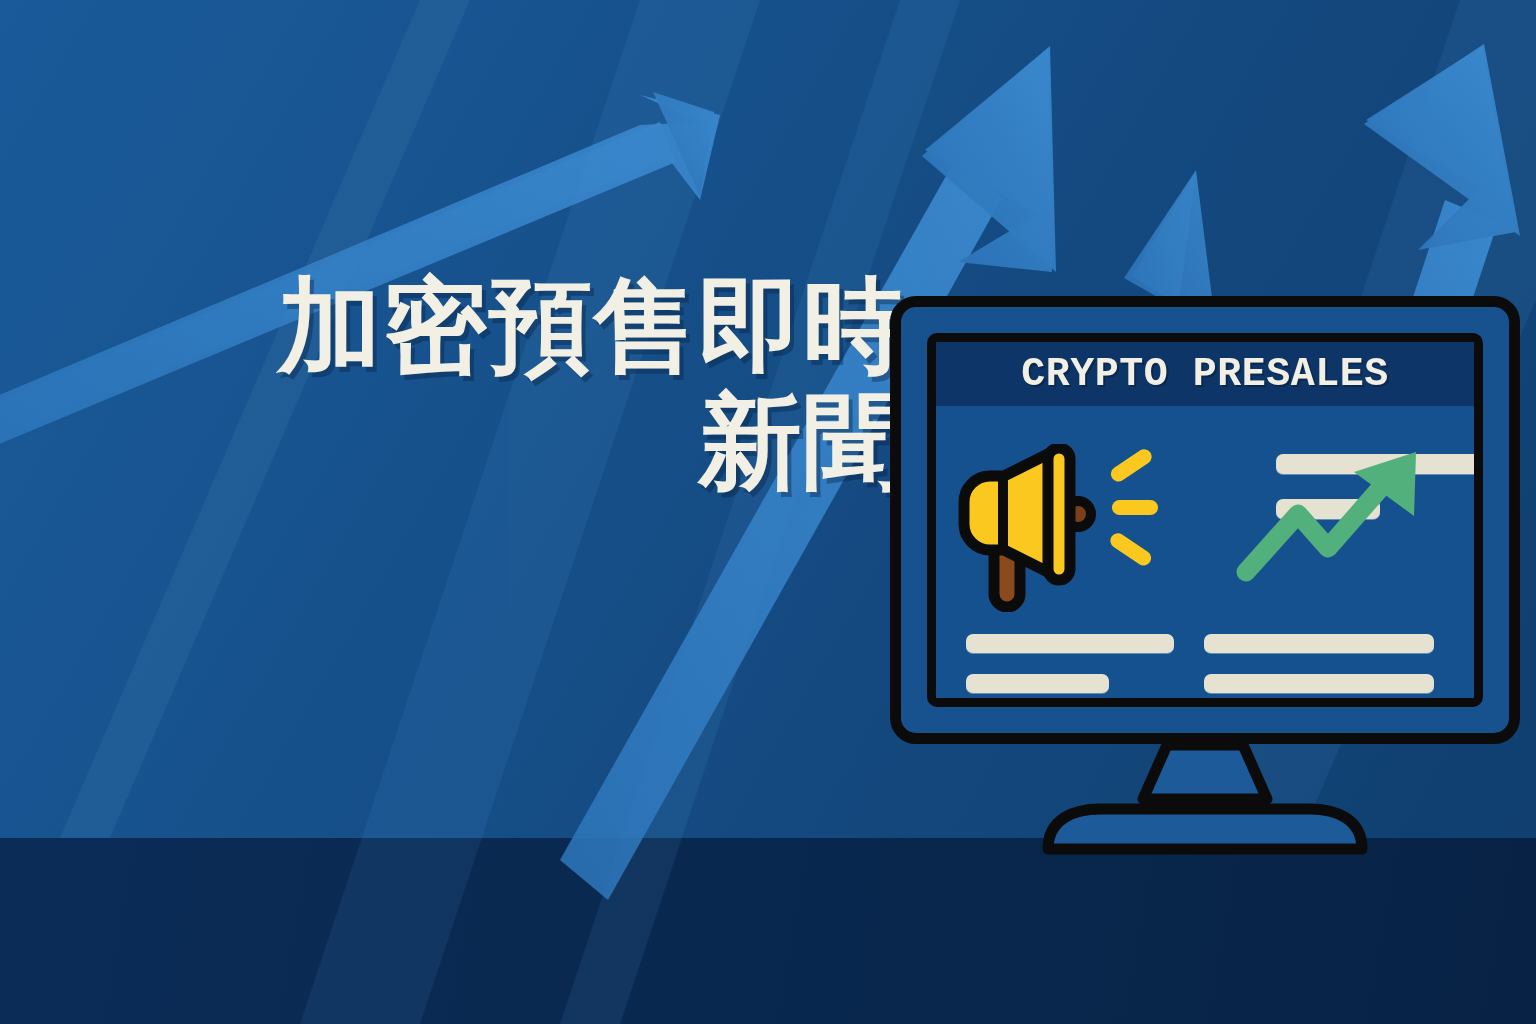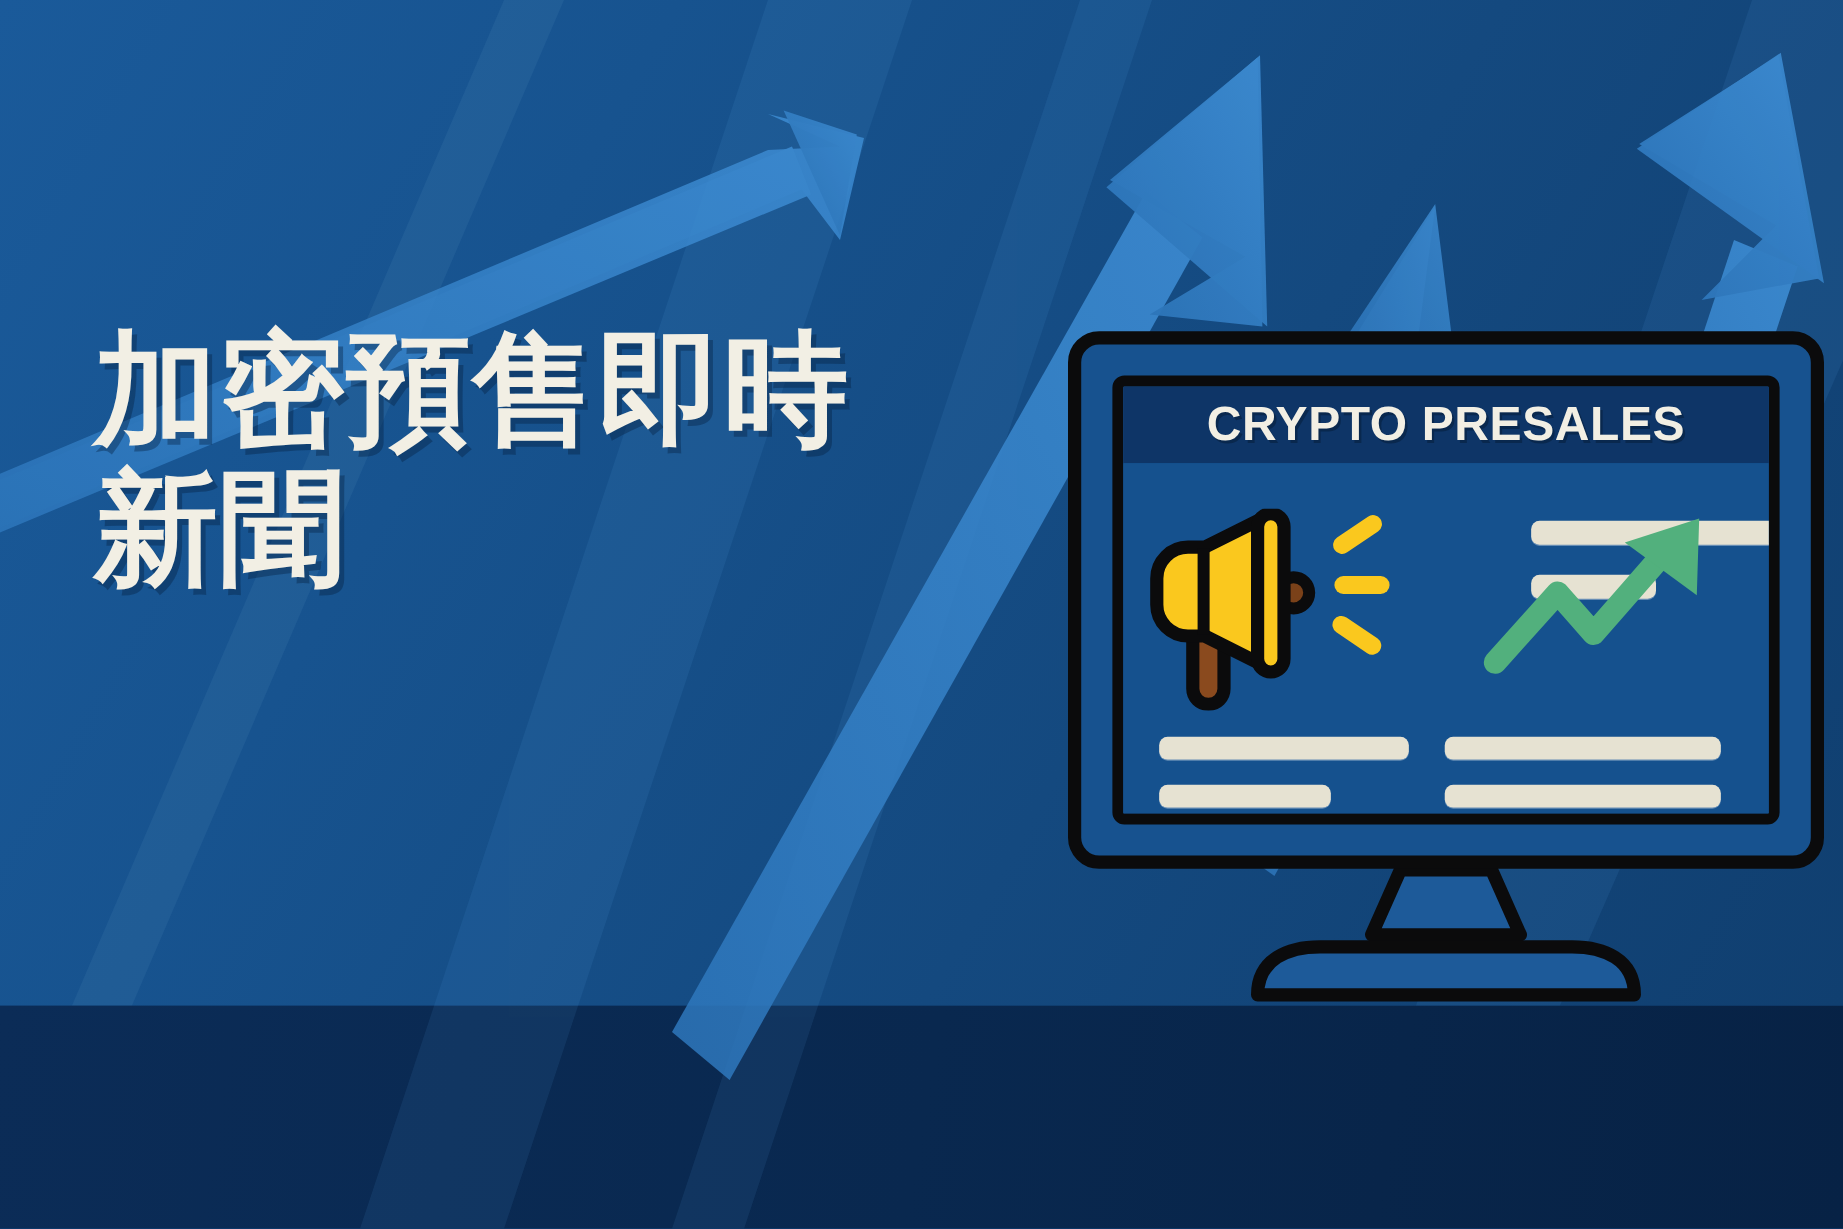--- a/index.html
+++ b/index.html
@@ -7,20 +7,21 @@
     padding: 0;
     background: #0a2950;
   }
   .stage {
     position: relative;
     width: 1536px;
     height: 1024px;
     overflow: hidden;
     background: #15508F;
     font-family: "Liberation Sans", "DejaVu Sans", sans-serif;
+    text-align: right;
   }
   .bg-top2 {
     position: absolute;
     left: 0; top: 0; width: 1536px; height: 838px;
     background: linear-gradient(120deg, #1a5a9a 0%, #17538f 28%, #14497f 62%, #103f70 100%);
   }
   .bg-bottom2 {
     position: absolute;
     left: 0; top: 838px; width: 1536px; height: 186px;
     background: linear-gradient(100deg, #0b2c57 0%, #09284f 50%, #072245 100%);
@@ -59,21 +60,22 @@
     font-weight: 700;
     letter-spacing: 0px;
     text-shadow: 3px 4px 0 rgba(6,32,62,0.34);
     white-space: pre-line;
   }
 
   
   .monitor {
     position: absolute;
     left: 890px;
-    top: 276px;
+    top: 296px;
+    font-family: Liberation Mono, monospace;
   }
   .monitor-frame {
     position: relative;
     width: 630px;
     height: 448px;
     border: 11px solid #0B0B0C;
     border-radius: 26px;
     background: #17528f;
     box-sizing: border-box;
   }

